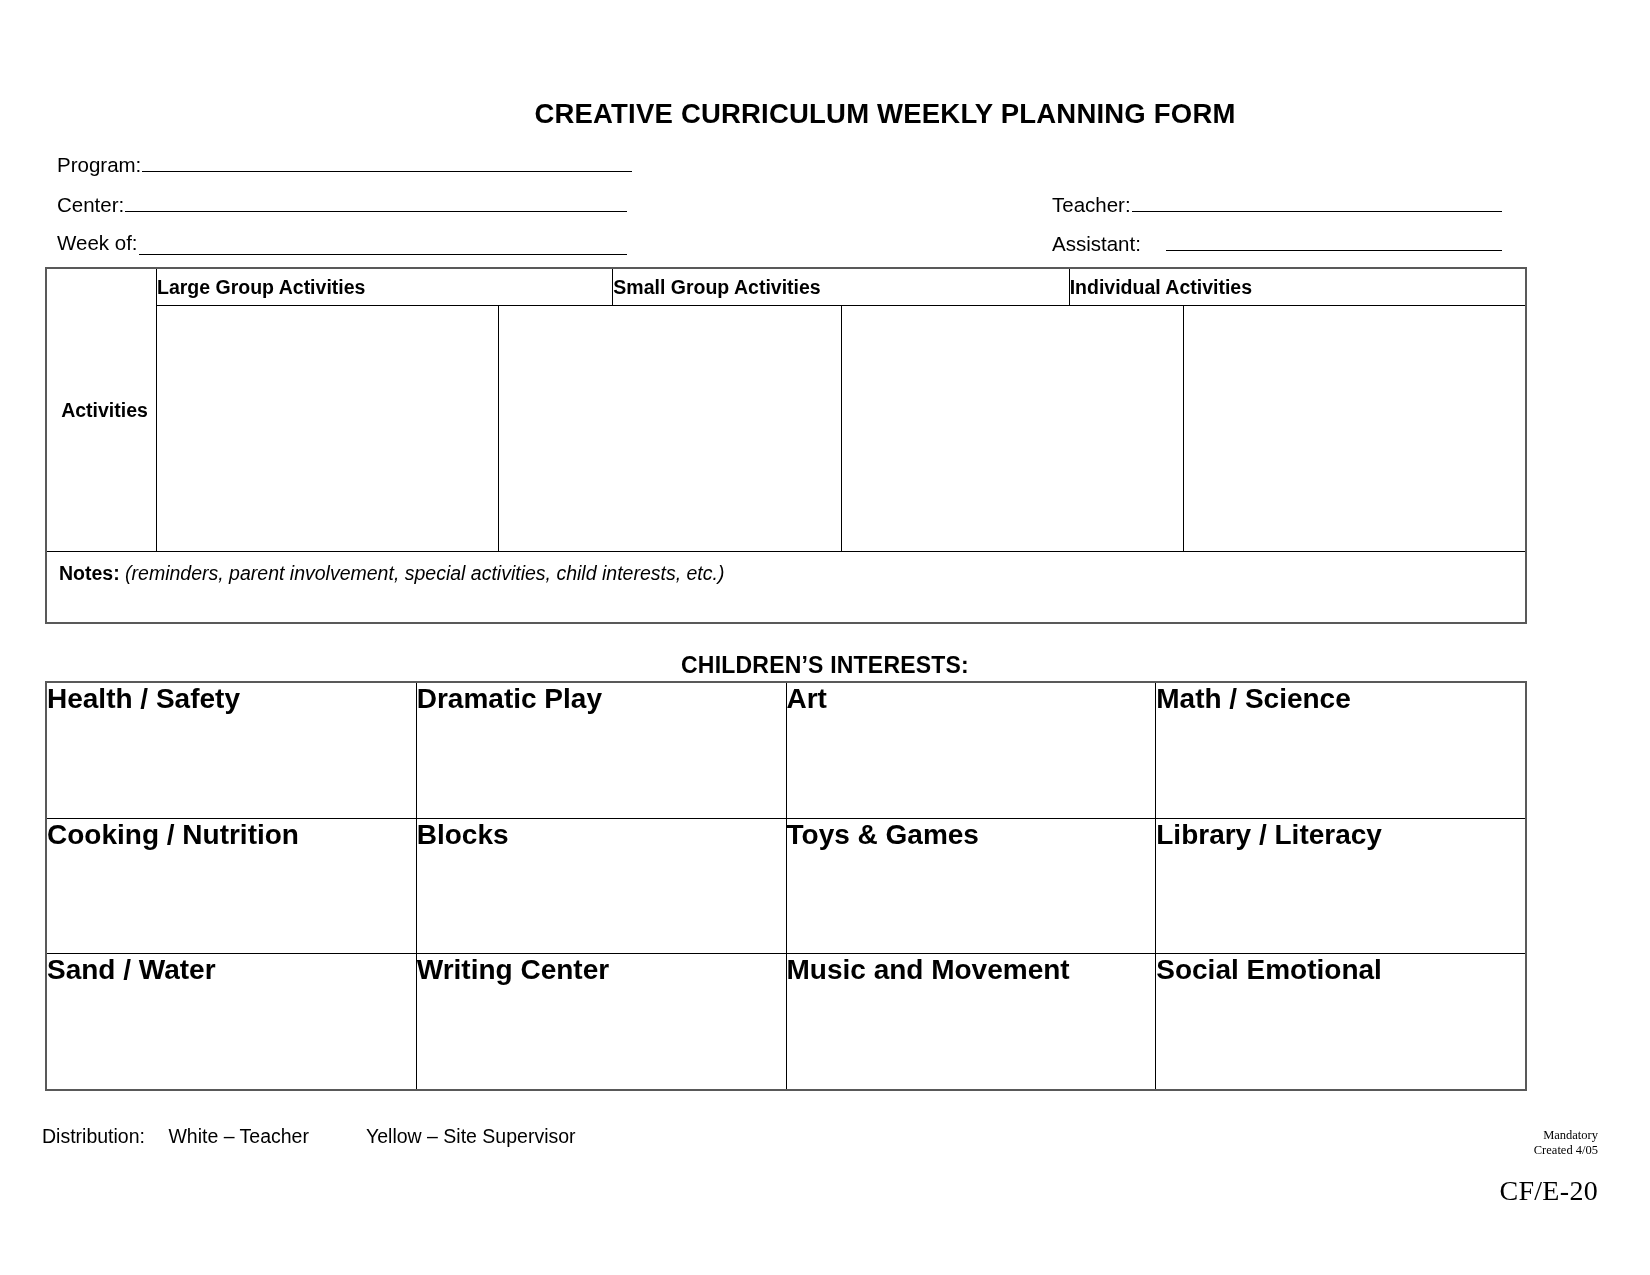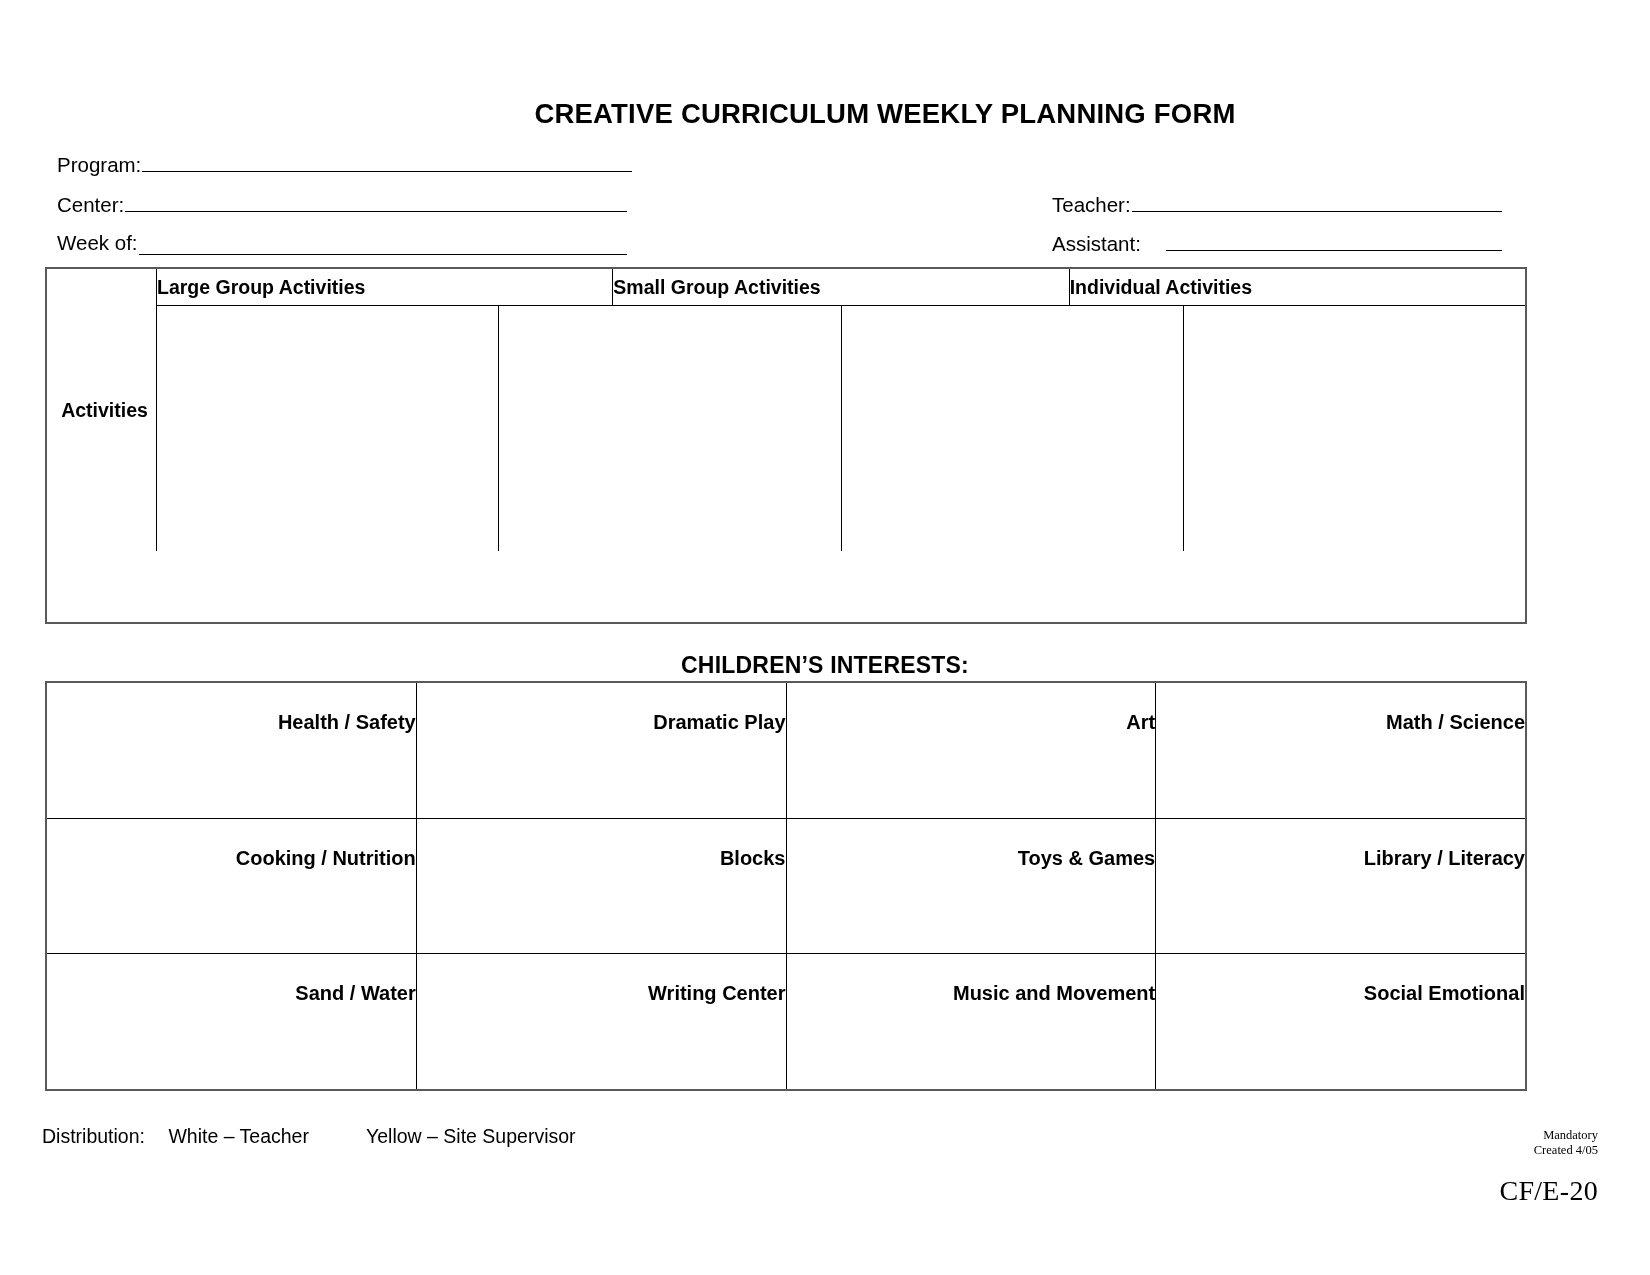--- a/index.html
+++ b/index.html
@@ -197,23 +197,23 @@
     flex-direction: column;
   }
   .int-row {
     flex: 1 1 0;
     display: flex;
   }
   .int-row + .int-row { border-top: 1.2px solid #000; }
   .int-cell {
     flex: 1 1 0;
     box-sizing: border-box;
-    text-align: right;
-    padding-top: 28px;
-    font-size: 20px;
+    text-align: left;
+    padding-top: 0;
+    font-size: 28px;
     font-weight: bold;
   }
   .int-cell + .int-cell { border-left: 1.2px solid #000; }
 
   
   .distribution {
     position: absolute;
     left: 42px;
     top: 1125px;
     font-size: 19.5px;
@@ -279,20 +279,24 @@
           <div>Individual Activities</div>
         </div>
         <div class="act-cell-row">
           <div></div>
           <div></div>
           <div></div>
           <div></div>
         </div>
       </div>
     </div>
+    <div class="notes-cell">
+      <span class="nlabel">Notes:</span>
+      <span class="nhint">(reminders, parent involvement, special activities, child interests, etc.)</span>
+    </div>
   </div>
 
   <div class="interests-title">CHILDREN’S INTERESTS:</div>
   <div class="interests-table">
     <div class="int-row">
       <div class="int-cell">Health / Safety</div>
       <div class="int-cell">Dramatic Play</div>
       <div class="int-cell">Art</div>
       <div class="int-cell">Math / Science</div>
     </div>

